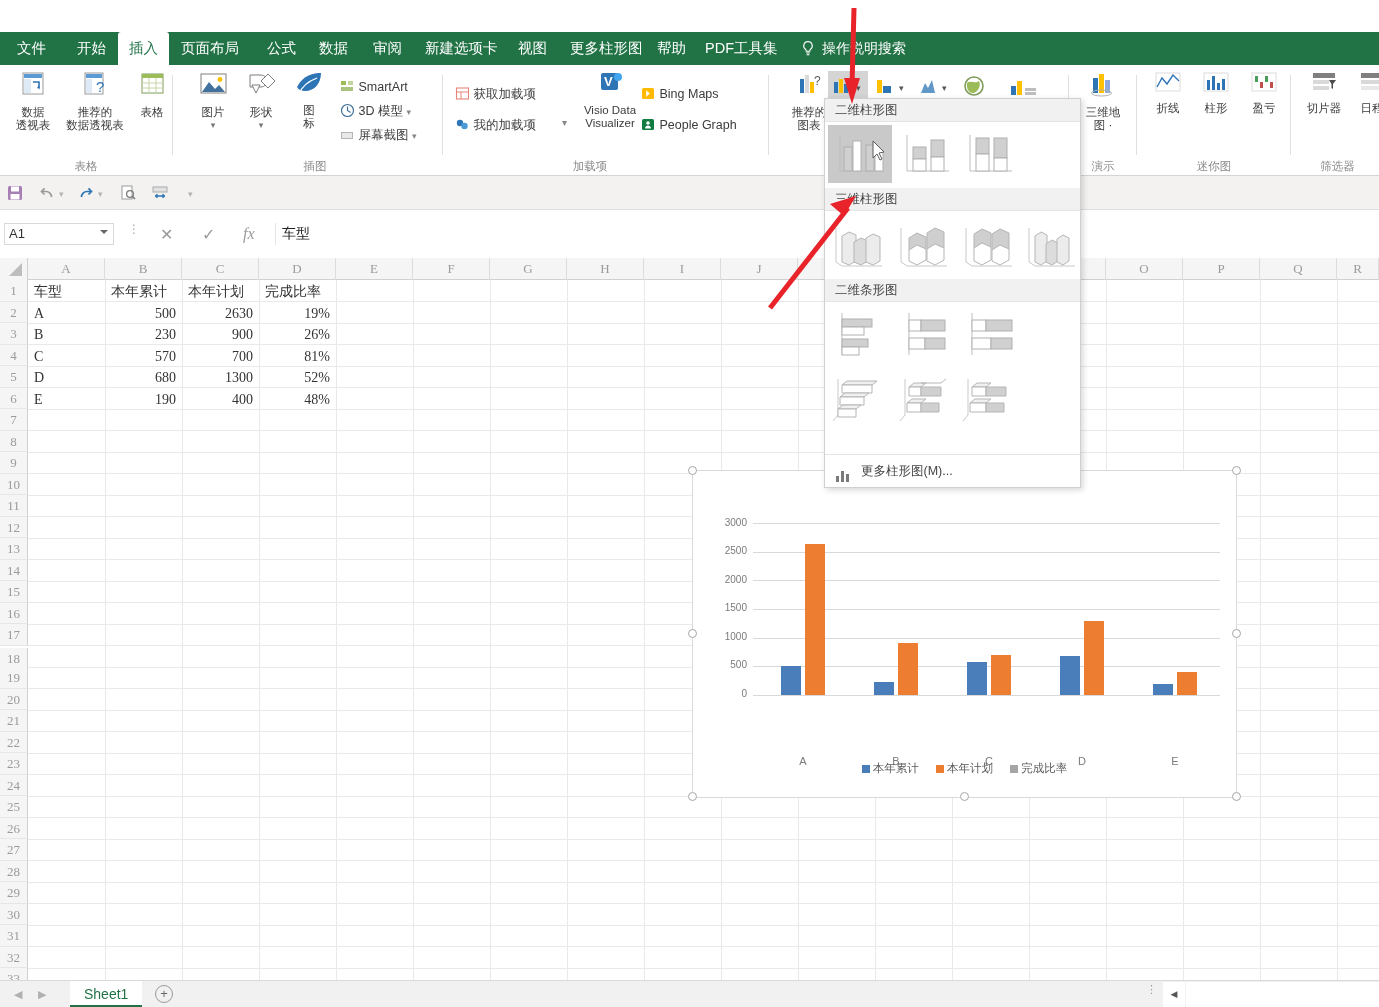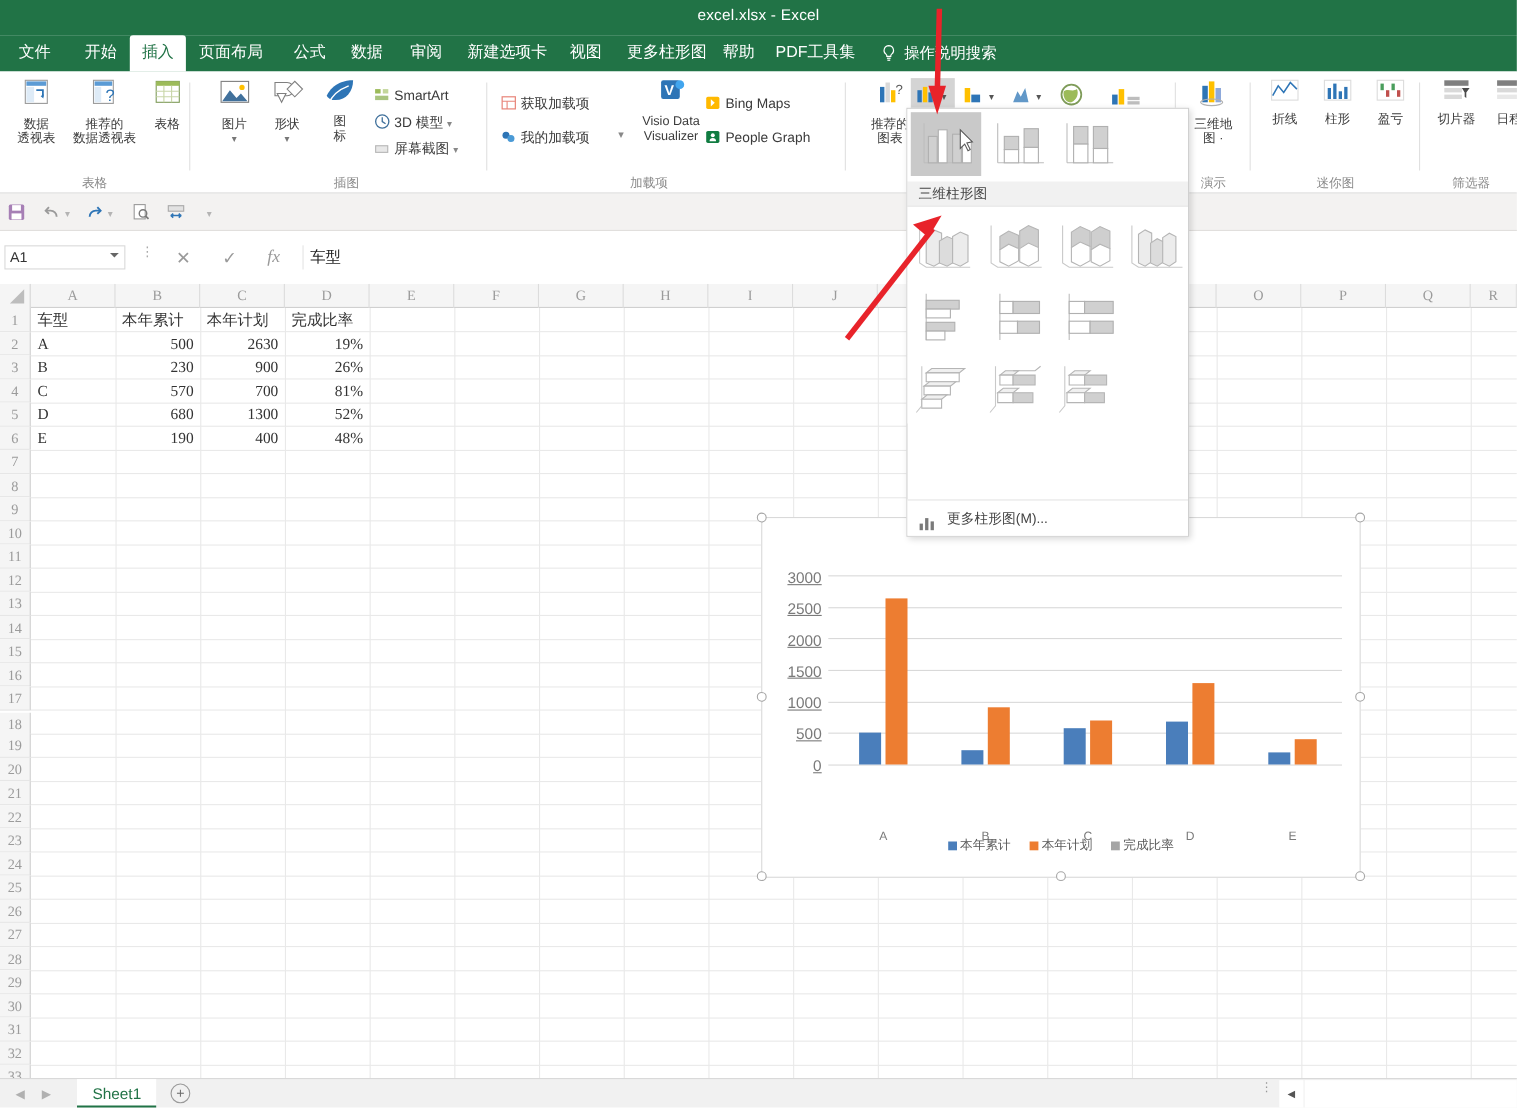--- a/index.html
+++ b/index.html
@@ -155,22 +155,22 @@
     position: absolute; width: 9px; height: 9px; border-radius: 50%;
     background: #ffffff; border: 1.6px solid #a6a6a6; z-index: 40;
   }
   .chart-title {
     position: absolute; left: 0; top: 14px; width: 100%; text-align: center;
     font-size: 16px; color: #595959; font-family: "Liberation Serif", serif;
   }
   .plot { position: absolute; left: 60px; top: 52px; width: 467px; height: 172px; }
   .grid-h { position: absolute; left: 0; width: 467px; height: 1px; background: #d9d9d9; }
   .ytick {
-    position: absolute; right: 532px; font-size: 14px; color: #7a7a7a;
-    text-align: right; width: 40px; text-decoration: underline;
+    position: absolute; right: 532px; font-size: 10px; color: #7a7a7a;
+    text-align: right; width: 40px;
   }
   .bar { position: absolute; bottom: 0; }
   .xtick {
     position: absolute; top: 232px; font-size: 11px; color: #7a7a7a;
     text-align: center; width: 40px;
   }
   .legend {
     position: absolute; left: 0; top: 290px; width: 100%; text-align: center;
     font-size: 11.5px; color: #595959;
   }
@@ -235,23 +235,20 @@
   .hscroll-track {
     position: absolute; left: 1186px; top: 1px; width: 193px; height: 25px;
     background: #ffffff;
   }
 </style>
 </head>
 <body>
 
 <div id="app">
 
-  <div class="titlebar">
-    <div class="title-text">excel.xlsx  -  Excel</div>
-  </div>
 
   <div class="tabstrip">
     <div class="tab" style="left:6px">文件</div>
     <div class="tab" style="left:66px">开始</div>
     <div class="tab active" style="left:118px">插入</div>
     <div class="tab" style="left:170px">页面布局</div>
     <div class="tab" style="left:256px">公式</div>
     <div class="tab" style="left:308px">数据</div>
     <div class="tab" style="left:362px">审阅</div>
     <div class="tab" style="left:414px">新建选项卡</div>
@@ -869,20 +866,21 @@
   <div class="handle" style="left:960px; top:466px"></div>
   <div class="handle" style="left:1232px;top:466px"></div>
   <div class="handle" style="left:688px; top:629px"></div>
   <div class="handle" style="left:1232px;top:629px"></div>
   <div class="handle" style="left:688px; top:792px"></div>
   <div class="handle" style="left:960px; top:792px"></div>
   <div class="handle" style="left:1232px;top:792px"></div>
 
   <div class="gallery">
 
+    <div class="gal-header">二维柱形图</div>
     <div class="gal-row" style="height:66px">
       <div class="gal-item sel" style="left:3px">
         <svg width="64" height="58" viewBox="0 0 64 58">
           <line x1="12" y1="10" x2="12" y2="46" stroke="#bdbdbd"></line>
           <line x1="12" y1="46" x2="54" y2="46" stroke="#bdbdbd"></line>
           <rect x="16" y="22" width="8" height="24" fill="#d0d0d0" stroke="#b0b0b0"></rect>
           <rect x="25" y="16" width="8" height="30" fill="#fff" stroke="#b0b0b0"></rect>
           <rect x="38" y="20" width="8" height="26" fill="#d0d0d0" stroke="#b0b0b0"></rect>
           <rect x="47" y="26" width="8" height="20" fill="#fff" stroke="#b0b0b0"></rect>
           <path d="M45 16 l0 17 l4 -4 l3 6 l2 -1 l-3 -6 l5 -1 z" fill="#ffffff" stroke="#5a5a5a" stroke-width="1"></path>
@@ -941,20 +939,21 @@
       <div class="gal-item" style="left:196px;width:58px">
         <svg width="58" height="58" viewBox="0 0 58 58">
           <path d="M8 14 l0 34 l6 4 l40 0" fill="none" stroke="#c9c9c9"></path>
           <path d="M14 22 l6 -4 l6 3 l0 26 l-6 4 l-6 -3z" fill="#ececec" stroke="#b5b5b5"></path>
           <path d="M25 30 l6 -4 l6 3 l0 18 l-6 4 l-6 -3z" fill="#dcdcdc" stroke="#b5b5b5"></path>
           <path d="M36 25 l6 -4 l6 3 l0 23 l-6 4 l-6 -3z" fill="#ececec" stroke="#b5b5b5"></path>
         </svg>
       </div>
     </div>
 
+    <div class="gal-header">二维条形图</div>
     <div class="gal-row" style="height:66px">
       <div class="gal-item" style="left:3px">
         <svg width="64" height="58" viewBox="0 0 64 58">
           <line x1="14" y1="8" x2="14" y2="50" stroke="#bdbdbd"></line>
           <rect x="14" y="14" width="30" height="8" fill="#d0d0d0" stroke="#b0b0b0"></rect>
           <rect x="14" y="22" width="22" height="8" fill="#fff" stroke="#b0b0b0"></rect>
           <rect x="14" y="34" width="26" height="8" fill="#d0d0d0" stroke="#b0b0b0"></rect>
           <rect x="14" y="42" width="17" height="8" fill="#fff" stroke="#b0b0b0"></rect>
         </svg>
       </div>

